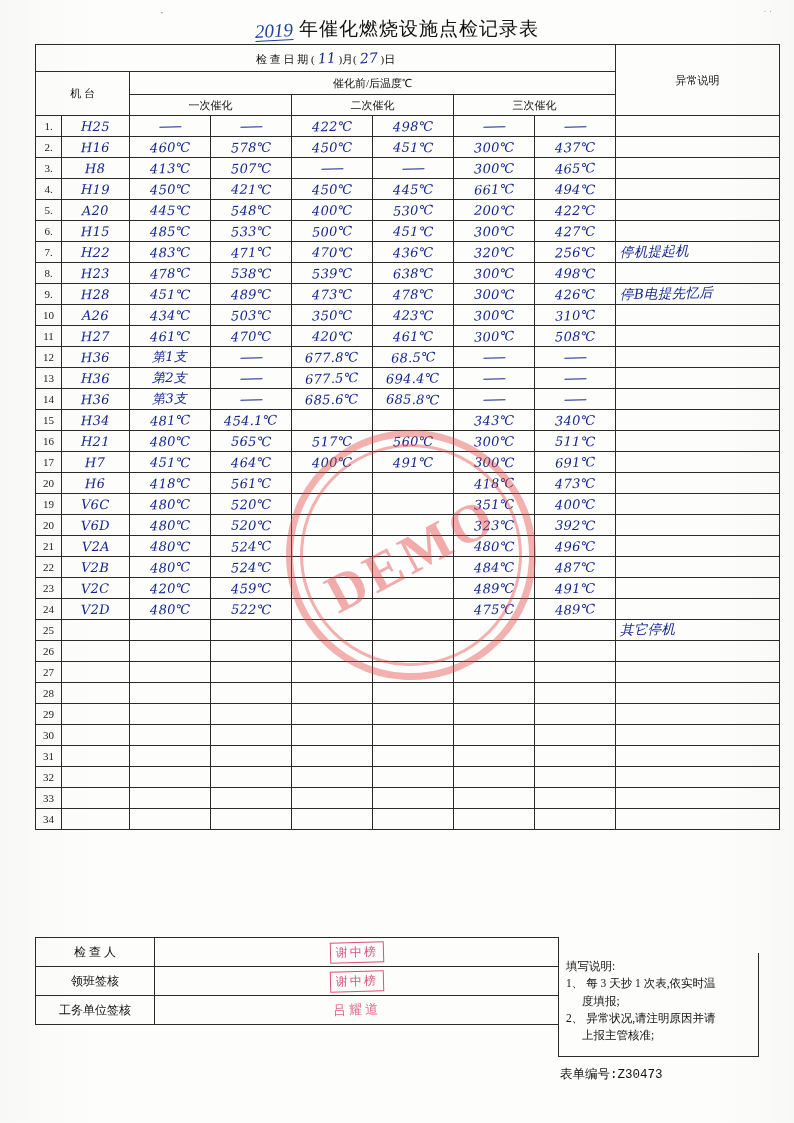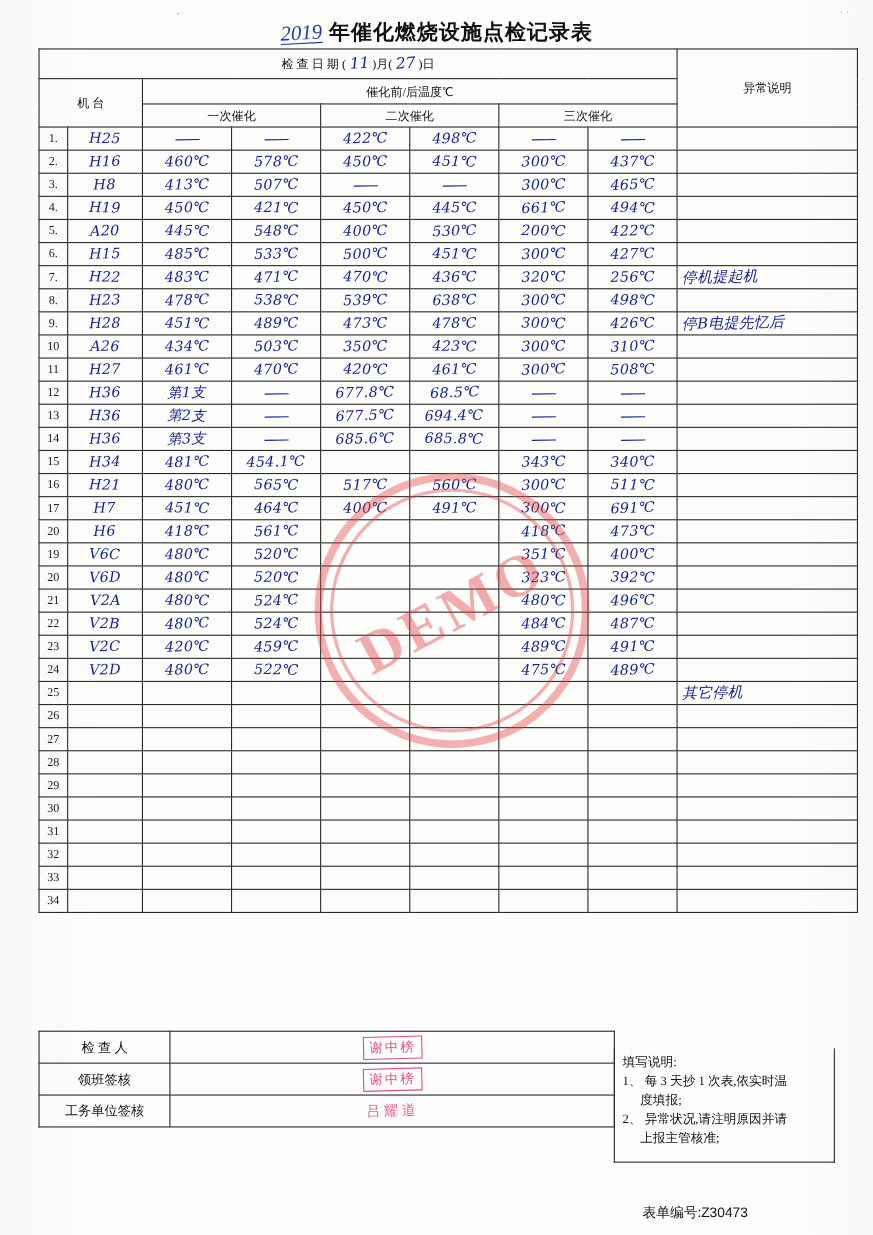--- a/index.html
+++ b/index.html
@@ -37,21 +37,21 @@
     font-size: 19px;
     font-style: italic;
     transform: rotate(-3deg);
     margin-right: 6px;
     text-decoration: underline;
     text-underline-offset: 3px;
   }
   .title-main {
     font-family: "Liberation Serif", serif;
     font-size: 19px;
-    font-weight: bold;
+    font-weight: normal;
     letter-spacing: 1px;
   }
   .corner-mark {
     position: absolute;
     top: 6px;
     right: 22px;
     font-size: 9px;
     color: #999;
   }
   .dot-mark {
@@ -181,25 +181,24 @@
     box-sizing: border-box;
     padding: 5px 7px 0 7px;
     font-size: 11.5px;
     font-family: "Liberation Serif", serif;
     line-height: 1.5;
     text-align: left;
   }
   .footer-right .ln { display: block; }
   .form-no {
     position: absolute;
-    left: 584px;
+    left: 560px;
     top: 1066px;
     font-size: 12.5px;
-    font-family: Liberation Sans, sans-serif;
-    margin-top: 28px;
+    font-family: Liberation Mono, monospace;
   }
 
   
   .watermark {
     position: absolute;
     left: 286px;
     top: 430px;
     width: 250px;
     height: 250px;
     pointer-events: none;

